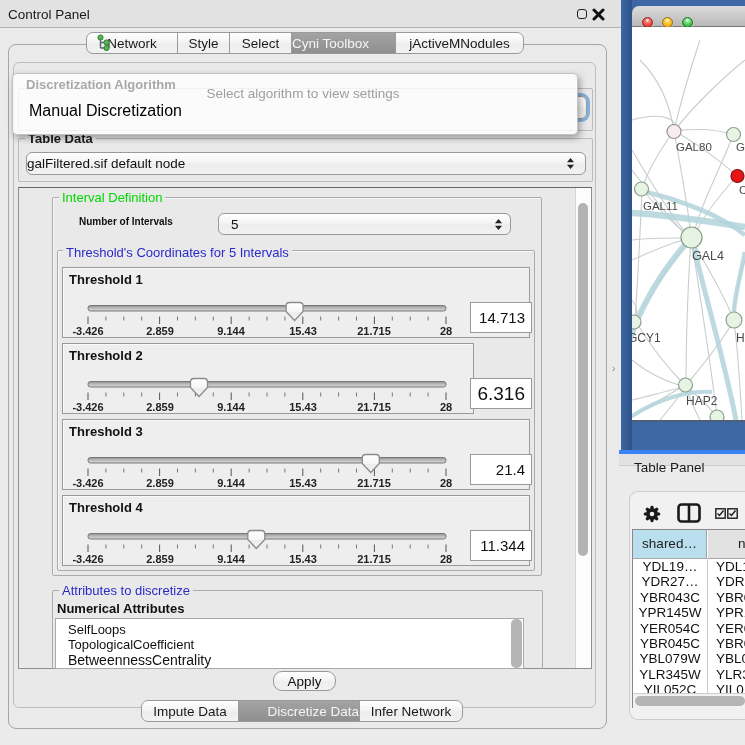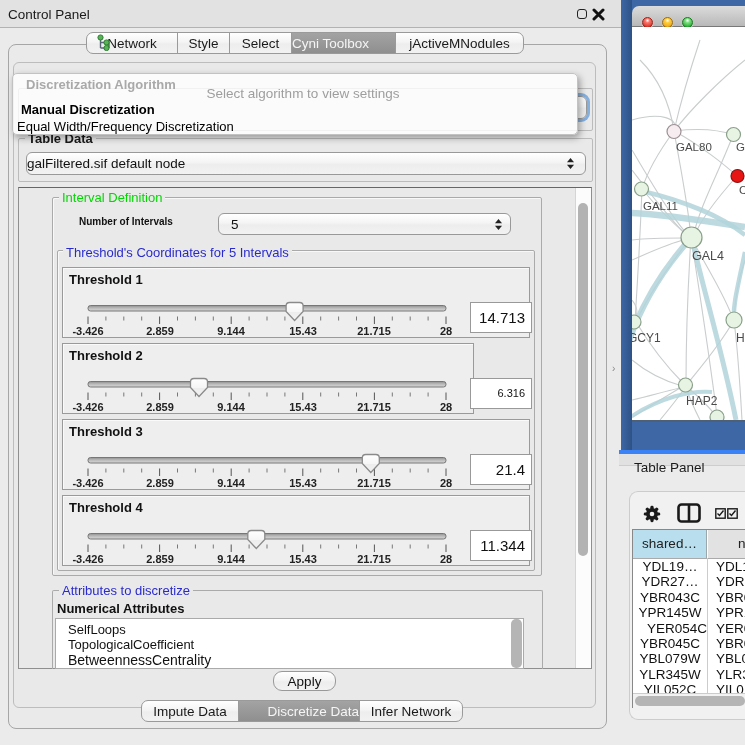--- a/index.html
+++ b/index.html
@@ -139,21 +139,21 @@
         <line x1="365.1" y1="48.5" x2="365.1" y2="52.5" stroke="#777" stroke-width="1"></line>
         <line x1="383.0" y1="48.5" x2="383.0" y2="56" stroke="#555" stroke-width="1"></line>
         <path d="M 127.5 38 Q 127.5 34.5 131.0 34.5 L 141.0 34.5 Q 144.5 34.5 144.5 38 L 144.5 43.5 L 136.0 52.5 L 127.5 43.5 Z" fill="url(#thm)" stroke="#8a8a8a" stroke-width="1.3"></path>
       </svg>
       <div style="position:absolute;left:-5px;top:57px;width:60px;text-align:center;font-size:11px;font-weight:bold;color:#222">-3.426</div>
       <div style="position:absolute;left:67px;top:57px;width:60px;text-align:center;font-size:11px;font-weight:bold;color:#222">2.859</div>
       <div style="position:absolute;left:138px;top:57px;width:60px;text-align:center;font-size:11px;font-weight:bold;color:#222">9.144</div>
       <div style="position:absolute;left:210px;top:57px;width:60px;text-align:center;font-size:11px;font-weight:bold;color:#222">15.43</div>
       <div style="position:absolute;left:281px;top:57px;width:60px;text-align:center;font-size:11px;font-weight:bold;color:#222">21.715</div>
       <div style="position:absolute;left:353px;top:57px;width:60px;text-align:center;font-size:11px;font-weight:bold;color:#222">28</div>
-      <div style="position:absolute;left:407px;top:34px;width:54px;height:29px;background:#fff;border:1px solid #999;font-size:11px;color:#111;text-align:right;line-height:29px;padding-right:6px;box-sizing:content-box">6.316</div>
+      <div style="position:absolute;left:407px;top:34px;width:54px;height:29px;background:#fff;border:1px solid #999;font-size:19px;color:#111;text-align:right;line-height:29px;padding-right:6px;box-sizing:content-box">6.316</div>
     </div>
     <div style="position:absolute;left:62px;top:419px;width:468px;height:71px;background:#eeeeee;border:1px solid #9a9a9a;box-shadow:inset 1px 1px 0 #fafafa">
       <div style="position:absolute;left:6px;top:4px;font-size:13px;font-weight:bold;color:#111">Threshold 3</div>
       <svg width="468" height="71" style="position:absolute;left:0;top:0" viewBox="0 0 468 71">
         <defs>
           <linearGradient id="trk" x1="0" y1="0" x2="0" y2="1">
             <stop offset="0" stop-color="#8f8f8f"></stop>
             <stop offset="0.45" stop-color="#b9b9b9"></stop>
             <stop offset="1" stop-color="#d9d9d9"></stop>
           </linearGradient>
@@ -384,33 +384,32 @@
 <div class="abs" style="left:633px;top:558px;width:112px;height:1px;background:#aaa"></div>
 <div class="abs" style="left:707px;top:558px;width:1px;height:136px;background:#ccc"></div>
 <div style="position:absolute;left:633px;top:559px;width:74px;height:15px;font-size:13.5px;color:#111;text-align:center;line-height:15px">YDL19…</div>
     <div style="position:absolute;left:716px;top:559px;width:29px;height:15px;font-size:13.5px;color:#111;line-height:15px;overflow:hidden">YDL1</div>
     <div style="position:absolute;left:633px;top:574px;width:74px;height:15px;font-size:13.5px;color:#111;text-align:center;line-height:15px">YDR27…</div>
     <div style="position:absolute;left:716px;top:574px;width:29px;height:15px;font-size:13.5px;color:#111;line-height:15px;overflow:hidden">YDR2</div>
     <div style="position:absolute;left:633px;top:590px;width:74px;height:15px;font-size:13.5px;color:#111;text-align:center;line-height:15px">YBR043C</div>
     <div style="position:absolute;left:716px;top:590px;width:29px;height:15px;font-size:13.5px;color:#111;line-height:15px;overflow:hidden">YBR0</div>
     <div style="position:absolute;left:633px;top:605px;width:74px;height:15px;font-size:13.5px;color:#111;text-align:center;line-height:15px">YPR145W</div>
     <div style="position:absolute;left:716px;top:605px;width:29px;height:15px;font-size:13.5px;color:#111;line-height:15px;overflow:hidden">YPR1</div>
-    <div style="position:absolute;left:633px;top:621px;width:74px;height:15px;font-size:13.5px;color:#111;text-align:right;line-height:15px">YER054C</div>
+    <div style="position:absolute;left:633px;top:621px;width:74px;height:15px;font-size:13.5px;color:#111;text-align:center;line-height:15px">YER054C</div>
     <div style="position:absolute;left:716px;top:621px;width:29px;height:15px;font-size:13.5px;color:#111;line-height:15px;overflow:hidden">YER0</div>
     <div style="position:absolute;left:633px;top:636px;width:74px;height:15px;font-size:13.5px;color:#111;text-align:center;line-height:15px">YBR045C</div>
     <div style="position:absolute;left:716px;top:636px;width:29px;height:15px;font-size:13.5px;color:#111;line-height:15px;overflow:hidden">YBR0</div>
     <div style="position:absolute;left:633px;top:651px;width:74px;height:15px;font-size:13.5px;color:#111;text-align:center;line-height:15px">YBL079W</div>
     <div style="position:absolute;left:716px;top:651px;width:29px;height:15px;font-size:13.5px;color:#111;line-height:15px;overflow:hidden">YBL0</div>
     <div style="position:absolute;left:633px;top:667px;width:74px;height:15px;font-size:13.5px;color:#111;text-align:center;line-height:15px">YLR345W</div>
     <div style="position:absolute;left:716px;top:667px;width:29px;height:15px;font-size:13.5px;color:#111;line-height:15px;overflow:hidden">YLR3</div>
     <div style="position:absolute;left:633px;top:682px;width:74px;height:15px;font-size:13.5px;color:#111;text-align:center;line-height:15px">YIL052C</div>
     <div style="position:absolute;left:716px;top:682px;width:29px;height:15px;font-size:13.5px;color:#111;line-height:15px;overflow:hidden">YIL0</div>
 
 <div class="abs" style="left:633px;top:693px;width:112px;height:15px;background:#f2f2f2;border-top:1px solid #ccc"></div>
 <div class="abs" style="left:635px;top:696px;width:110px;height:10px;background:#b5b5b5;border-radius:5px"></div>
 
 <div class="abs" style="left:12px;top:73px;width:566px;height:62px;background:rgba(255,255,255,0.80);border:1px solid #c2c2c2;border-radius:5px;box-shadow:2px 3px 7px rgba(0,0,0,0.35)">
   <div class="abs" style="left:13px;top:3px;font-size:13px;font-weight:bold;color:#a9a9a9">Discretization Algorithm</div>
   <div class="abs" style="left:20px;top:12px;width:540px;font-size:13.5px;color:#9e9e9e;text-align:center">Select algorithm to view settings</div>
-  <div class="abs" style="left:8px;top:28px;font-size:13px;font-weight:bold;color:#000">Manual Discretization</div>
-  <div class="abs" style="left:4px;top:45px;font-size:13px;color:#000">Equal Width/Frequency Discretization</div>
+  <div class="abs" style="left:16px;top:28px;font-size:16px;font-weight:normal;color:#000">Manual Discretization</div>
 </div>
 
 </div>
 </body></html>

